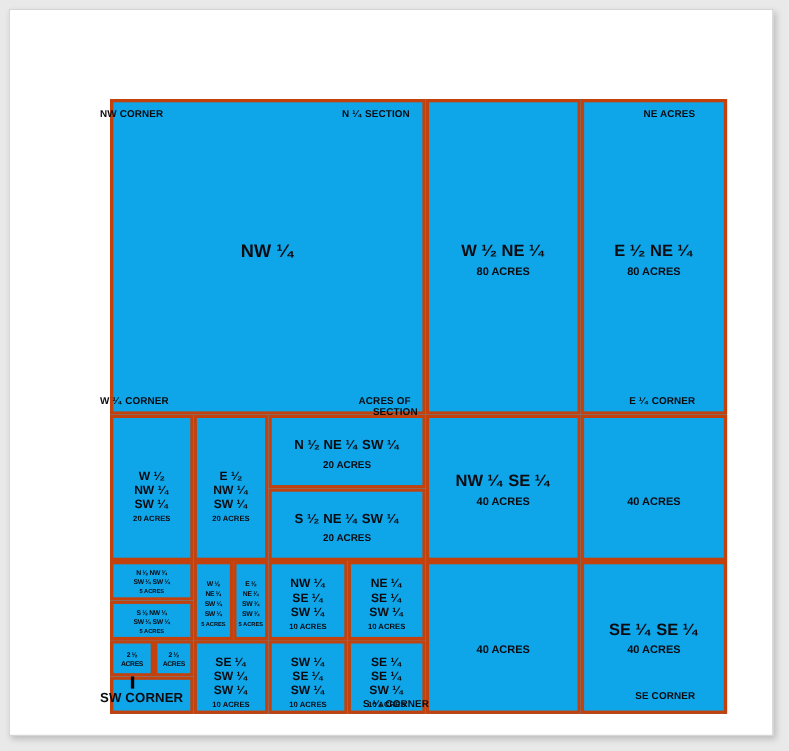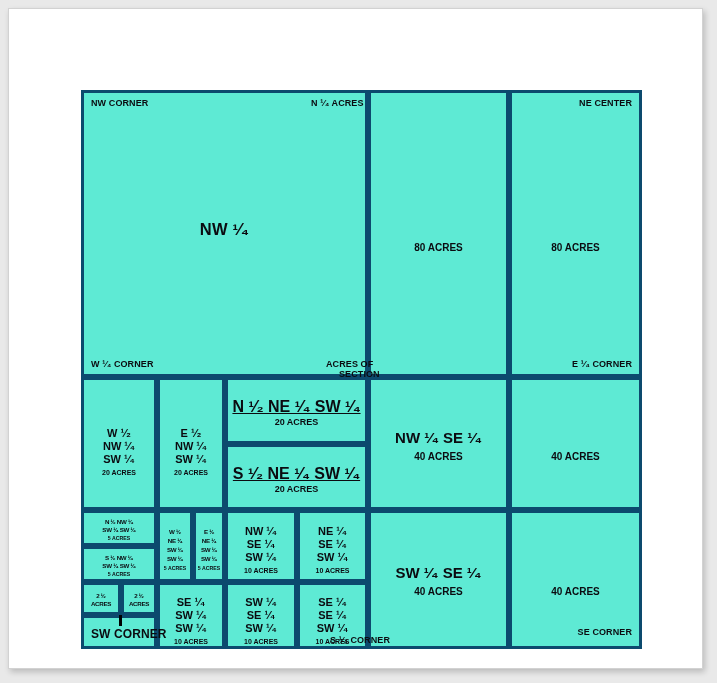--- a/index.html
+++ b/index.html
@@ -13,30 +13,30 @@
   
   #title{position:absolute;left:24px;top:14px;width:650px;}
   #title .ttl{font-family:"DejaVu Serif", serif;font-size:31px;
               letter-spacing:1.5px;color:#16161c;white-space:nowrap;}
   #title .rule{position:absolute;left:0px;top:48px;width:656px;height:2px;
                background:#111;}
 
   
   #sec{position:absolute;left:72px;top:81px;width:561px;height:559px;}
 
-  .cell{position:absolute;background:#5eead4;border:3px solid #0c4a6e;
-        box-sizing:border-box;overflow:visible;}
+  .cell{position:absolute;background:#0ea5e9;border:3px solid #c2410c;
+        box-sizing:border-box;overflow:visible;margin-left:19px;}
 
   .lbl{position:absolute;left:0;right:0;text-align:center;
        font-weight:bold;color:#0b0b10;line-height:1.08;}
 
   
   .t-xl{font-size:16.5px;letter-spacing:.2px;}
   .t-lg{font-size:15px;}
-  .t-md{font-size:16px;text-decoration:underline;}
+  .t-md{font-size:12px;}
   .t-sm{font-size:11px;}
   .t-xxs{font-size:6.2px;letter-spacing:-.3px;}
 
   .ac-lg{font-size:10px;font-weight:bold;}
   .ac-md{font-size:9px;font-weight:bold;}
   .ac-sm{font-size:7px;font-weight:bold;}
   .ac-xs{font-size:5.2px;font-weight:bold;}
 
   
   .corner{position:absolute;font-size:9px;font-weight:bold;
@@ -50,24 +50,26 @@
 <div id="page">
 
 
   <div id="sec">
 
     <div class="cell" style="left:0px;top:0px;width:287px;height:287px;">
       <div class="lbl t-xl" style="top:128px;">NW ¹⁄₄</div>
     </div>
 
     <div class="cell" style="left:287px;top:0px;width:141px;height:287px;">
+      <div class="lbl t-lg" style="top:128px;">W ¹⁄₂  NE ¹⁄₄</div>
       <div class="lbl ac-lg" style="top:150px;">80 ACRES</div>
     </div>
 
     <div class="cell" style="left:428px;top:0px;width:133px;height:287px;">
+      <div class="lbl t-lg" style="top:128px;">E ¹⁄₂  NE ¹⁄₄</div>
       <div class="lbl ac-lg" style="top:150px;">80 ACRES</div>
     </div>
 
     <div class="cell" style="left:0px;top:287px;width:76px;height:133px;">
       <div class="lbl t-sm" style="top:48px;">W ¹⁄₂</div>
       <div class="lbl t-sm" style="top:61px;">NW ¹⁄₄</div>
       <div class="lbl t-sm" style="top:74px;">SW ¹⁄₄</div>
       <div class="lbl ac-sm" style="top:89px;">20 ACRES</div>
     </div>
 
@@ -168,33 +170,33 @@
     </div>
 
     <div class="cell" style="left:216px;top:492px;width:71px;height:67px;">
       <div class="lbl t-sm" style="top:12px;">SE ¹⁄₄</div>
       <div class="lbl t-sm" style="top:25px;">SE ¹⁄₄</div>
       <div class="lbl t-sm" style="top:38px;">SW ¹⁄₄</div>
       <div class="lbl ac-sm" style="top:53px;">10 ACRES</div>
     </div>
 
     <div class="cell" style="left:287px;top:420px;width:141px;height:139px;">
-      <div class="lbl t-lg" style="top:52px;">SW ¹⁄₄  SE ¹⁄₄</div>
       <div class="lbl ac-lg" style="top:74px;">40 ACRES</div>
     </div>
 
     <div class="cell" style="left:428px;top:420px;width:133px;height:139px;">
+      <div class="lbl t-lg" style="top:52px;">SE ¹⁄₄  SE ¹⁄₄</div>
       <div class="lbl ac-lg" style="top:74px;">40 ACRES</div>
     </div>
 
     <div class="corner" style="left:10px;top:8px;">NW CORNER</div>
 
-    <div class="corner" style="left:230px;top:8px;">N ¹⁄₄ ACRES</div>
-
-    <div class="corner" style="right:10px;top:8px;">NE CENTER</div>
+    <div class="corner" style="left:230px;top:8px;">N ¹⁄₄ SECTION</div>
+
+    <div class="corner" style="right:10px;top:8px;">NE ACRES</div>
 
     <div class="corner" style="left:10px;top:269px;">W ¹⁄₄ CORNER</div>
 
     <div class="corner" style="left:245px;top:269px;">ACRES OF</div>
     <div class="corner" style="left:258px;top:279px;">SECTION</div>
 
     <div class="corner" style="right:10px;top:269px;">E ¹⁄₄ CORNER</div>
 
     <div class="corner" style="left:10px;top:537px;font-size:12px;">SW CORNER</div>
 

